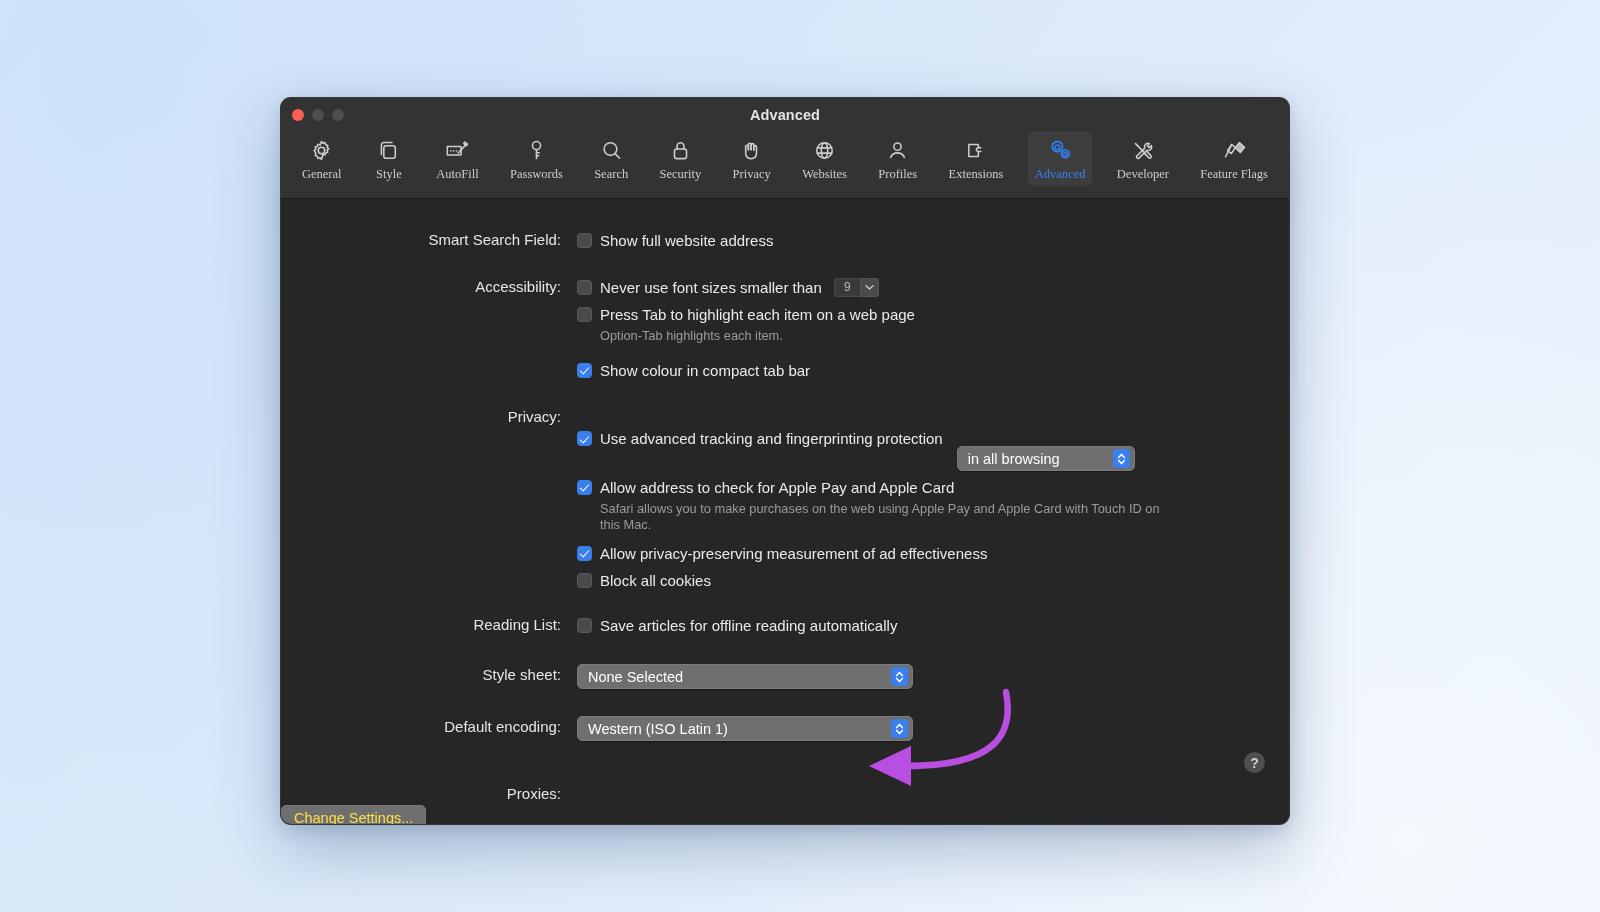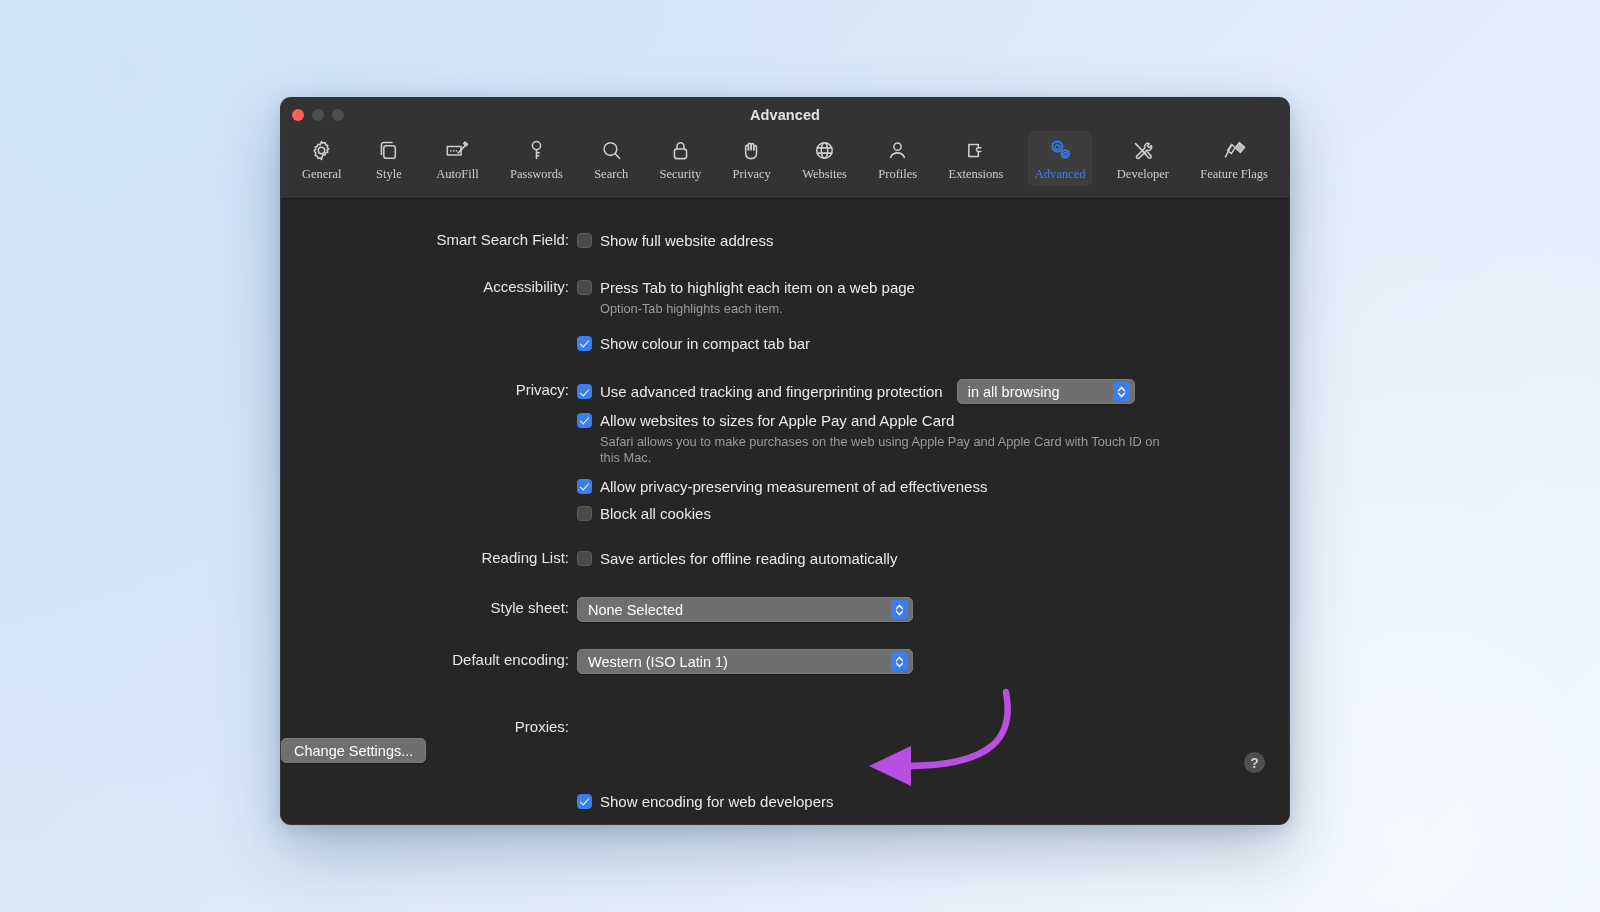--- a/index.html
+++ b/index.html
@@ -75,21 +75,21 @@
   .tab .stroke { fill: none; stroke: #cdcdcd; stroke-width: 1.5; stroke-linecap: round; stroke-linejoin: round; }
   .tab.active .stroke { stroke: #2f7ceb; }
 
   
   #content { position: relative; height: 598px; background: #262626; padding-top: 14px; }
 
   .row { display: flex; align-items: flex-start; }
   .rowlabel {
     width: 296px; text-align: right;
     font-size: 15px; color: #e6e6e6;
-    padding-right: 8px;
+    padding-right: 16px;
     flex: none;
     line-height: 22px;
   }
   .rowbody { flex: 1; display: flex; flex-direction: column; }
   .line { display: flex; align-items: center; min-height: 22px; }
   .line + .line { margin-top: 5px; }
 
   
   .cb {
     width: 15px; height: 15px; border-radius: 3.5px;
@@ -144,29 +144,29 @@
     box-shadow: 0 1px 1px rgba(0,0,0,0.32);
     position: relative;
   }
   .popup .ptext { flex: 1; white-space: nowrap; }
   .popup .pchev {
     width: 17px; height: 19px; margin-left: 8px;
     background: #3b7eed; border-radius: 3.5px;
     display: flex; align-items: center; justify-content: center;
     flex: none;
   }
-  .popup.inline { margin-left: 14px; }
+  .popup.inline { margin-left: 14px; margin-top: 40px; }
   .popup.wide { width: 336px; }
 
   
   .pushbtn {
     display: inline-flex; align-items: center; justify-content: center;
     height: 25px; padding: 0 12px;
     background: #6f6f6f; border: 1px solid #7b7b7b;
-    border-radius: 5px; color: #ffffff; font-size: 14.5px;
+    border-radius: 5px; color: #fde047; font-size: 14.5px;
     box-shadow: 0 1px 1px rgba(0,0,0,0.32);
   }
 
   
   #help-btn {
     position: absolute; right: 24px; bottom: 24px;
     width: 21px; height: 21px; border-radius: 50%;
     background: #4f4f4f;
     color: #cfcfcf; font-size: 14px; font-weight: bold;
     display: flex; align-items: center; justify-content: center;
@@ -374,20 +374,32 @@
         <div class="line">
           <span class="cb"></span>
           <span class="cblabel">Show full website address</span>
         </div>
       </div>
     </div>
 
     <div class="row" style="margin-top:25px;">
       <div class="rowlabel">Accessibility:</div>
       <div class="rowbody">
+        <div class="line">
+          <span class="cb"></span>
+          <span class="cblabel">Never use font sizes smaller than</span>
+          <span class="stepper">
+            <span class="val">9</span>
+            <span class="arrow">
+              <svg width="9" height="7" viewBox="0 0 9 7">
+                  <path d="M1 1.8L4.5 5 8 1.8" fill="none" stroke="#c9c9c9" stroke-width="1.4" stroke-linecap="round" stroke-linejoin="round"></path>
+                </svg>
+            </span>
+          </span>
+        </div>
         <div class="line">
           <span class="cb"></span>
           <span class="cblabel">Press Tab to highlight each item on a web page</span>
         </div>
         <div class="hint">Option-Tab highlights each item.</div>
         <div class="line" style="margin-top:15px;">
           <span class="cb on"></span>
           <span class="cblabel">Show colour in compact tab bar</span>
         </div>
       </div>
@@ -403,21 +415,21 @@
             <span class="ptext">in all browsing</span>
             <span class="pchev">
               <svg width="9" height="14" viewBox="0 0 9 14">
                   <path d="M1.6 5.6L4.5 2.4 7.4 5.6M1.6 8.4l2.9 3.2 2.9-3.2" fill="none" stroke="#fff" stroke-width="1.5" stroke-linecap="round" stroke-linejoin="round"></path>
                 </svg>
             </span>
           </span>
         </div>
         <div class="line">
           <span class="cb on"></span>
-          <span class="cblabel">Allow websites to sizes for Apple Pay and Apple Card</span>
+          <span class="cblabel">Allow address to check for Apple Pay and Apple Card</span>
         </div>
         <div class="hint">Safari allows you to make purchases on the web using Apple Pay and Apple Card with Touch ID on this Mac.</div>
         <div class="line" style="margin-top:9px;">
           <span class="cb on"></span>
           <span class="cblabel">Allow privacy-preserving measurement of ad effectiveness</span>
         </div>
         <div class="line">
           <span class="cb"></span>
           <span class="cblabel">Block all cookies</span>
         </div>

